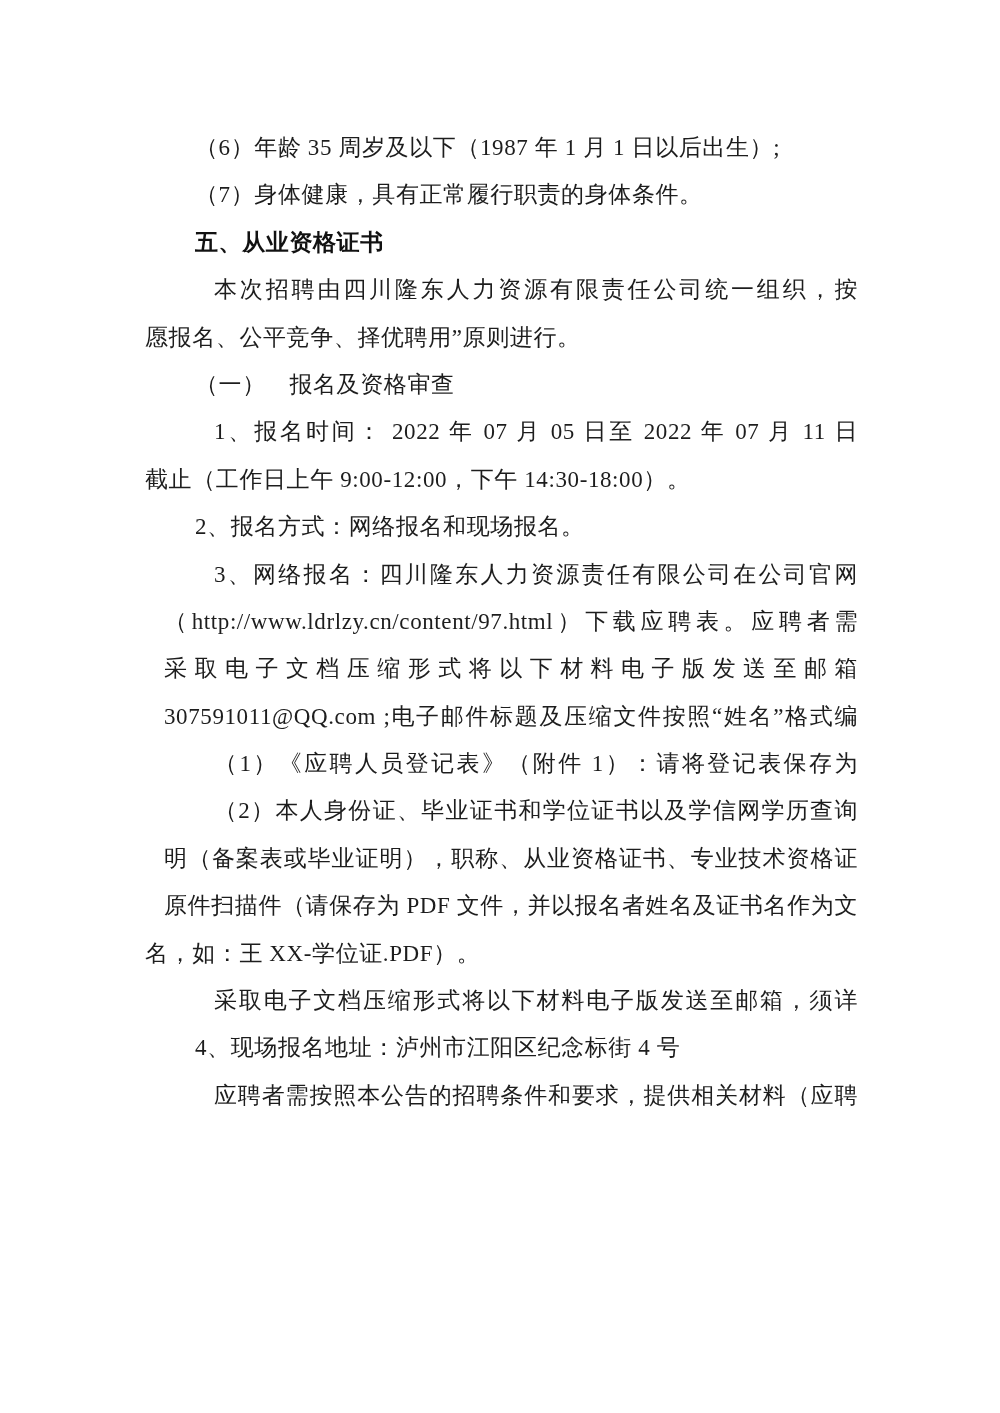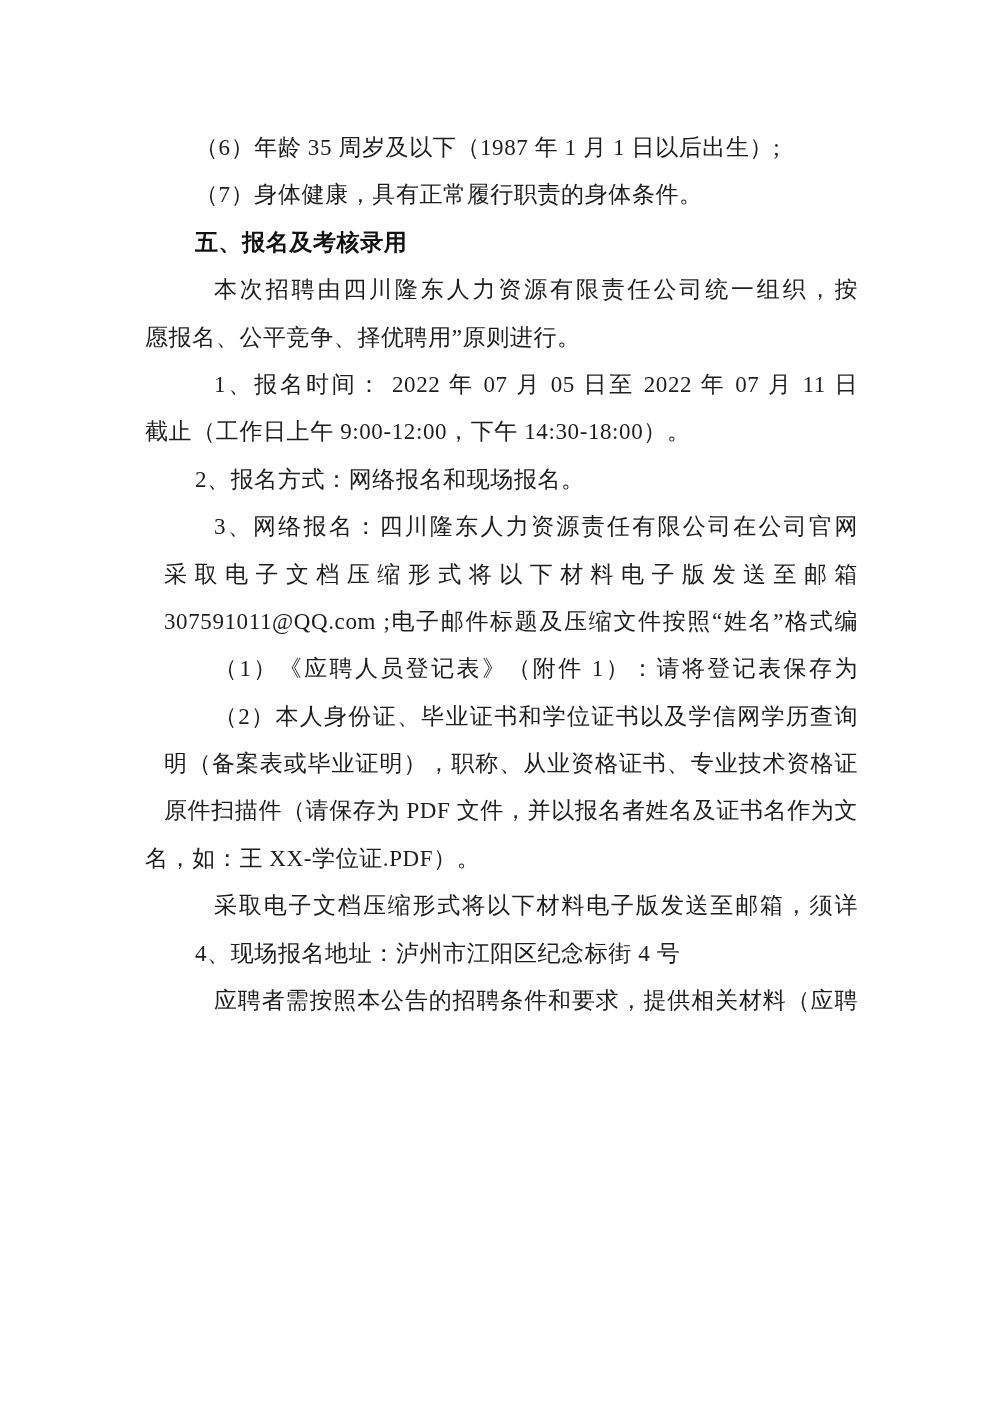--- a/index.html
+++ b/index.html
@@ -44,27 +44,29 @@
     color: #111111;
   }
 </style>
 </head>
 <body>
 
 <div class="page">
   <div class="content">
     <div class="line indent">（6）年龄 35 周岁及以下（1987 年 1 月 1 日以后出生）;</div>
     <div class="line indent">（7）身体健康，具有正常履行职责的身体条件。</div>
-    <div class="line indent bold">五、报名及考核录用</div>
+    <div class="line indent bold">五、从业资格证书</div>
     <div class="line indent justify">本次招聘由四川隆东人力资源有限责任公司统一组织，按照“自</div>
     <div class="line">愿报名、公平竞争、择优聘用”原则进行。</div>
+    <div class="line indent">（一）　报名及资格审查</div>
     <div class="line indent justify">1、报名时间： 2022 年 07 月 05 日至 2022 年 07 月 11 日 24:00</div>
     <div class="line">截止（工作日上午 9:00-12:00，下午 14:30-18:00）。</div>
     <div class="line indent">2、报名方式：网络报名和现场报名。</div>
     <div class="line indent justify">3、网络报名：四川隆东人力资源责任有限公司在公司官网</div>
+    <div class="line justify">（http://www.ldrlzy.cn/content/97.html）下载应聘表。应聘者需</div>
     <div class="line justify">采取电子文档压缩形式将以下材料电子版发送至邮箱</div>
     <div class="line justify">307591011@QQ.com ;电子邮件标题及压缩文件按照“姓名”格式编写：</div>
     <div class="line indent justify">（1）《应聘人员登记表》（附件 1）：请将登记表保存为 PDF 文件，</div>
     <div class="line indent justify">（2）本人身份证、毕业证书和学位证书以及学信网学历查询证</div>
     <div class="line justify">明（备案表或毕业证明），职称、从业资格证书、专业技术资格证书</div>
     <div class="line justify">原件扫描件（请保存为 PDF 文件，并以报名者姓名及证书名作为文件</div>
     <div class="line">名，如：王 XX-学位证.PDF）。</div>
     <div class="line indent justify">采取电子文档压缩形式将以下材料电子版发送至邮箱，须详细、</div>
     <div class="line indent">4、现场报名地址：泸州市江阳区纪念标街 4 号</div>
     <div class="line indent justify">应聘者需按照本公告的招聘条件和要求，提供相关材料（应聘者</div>

